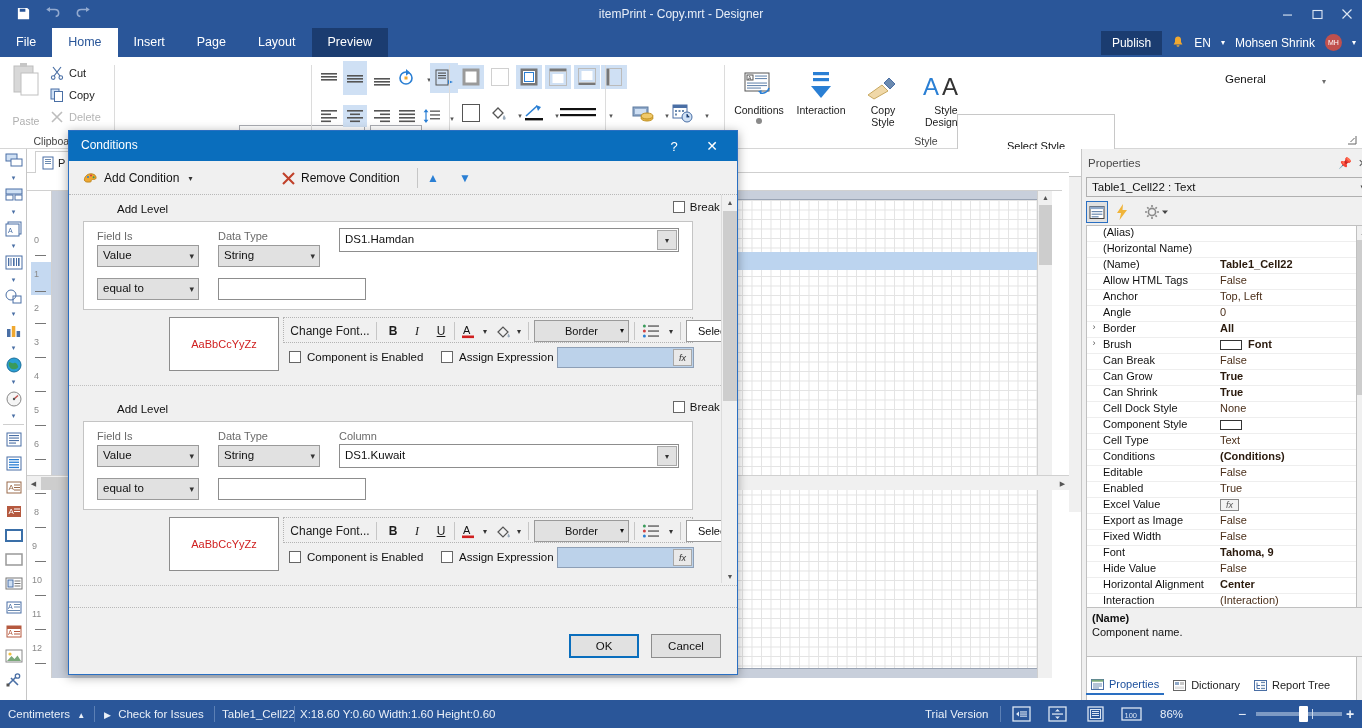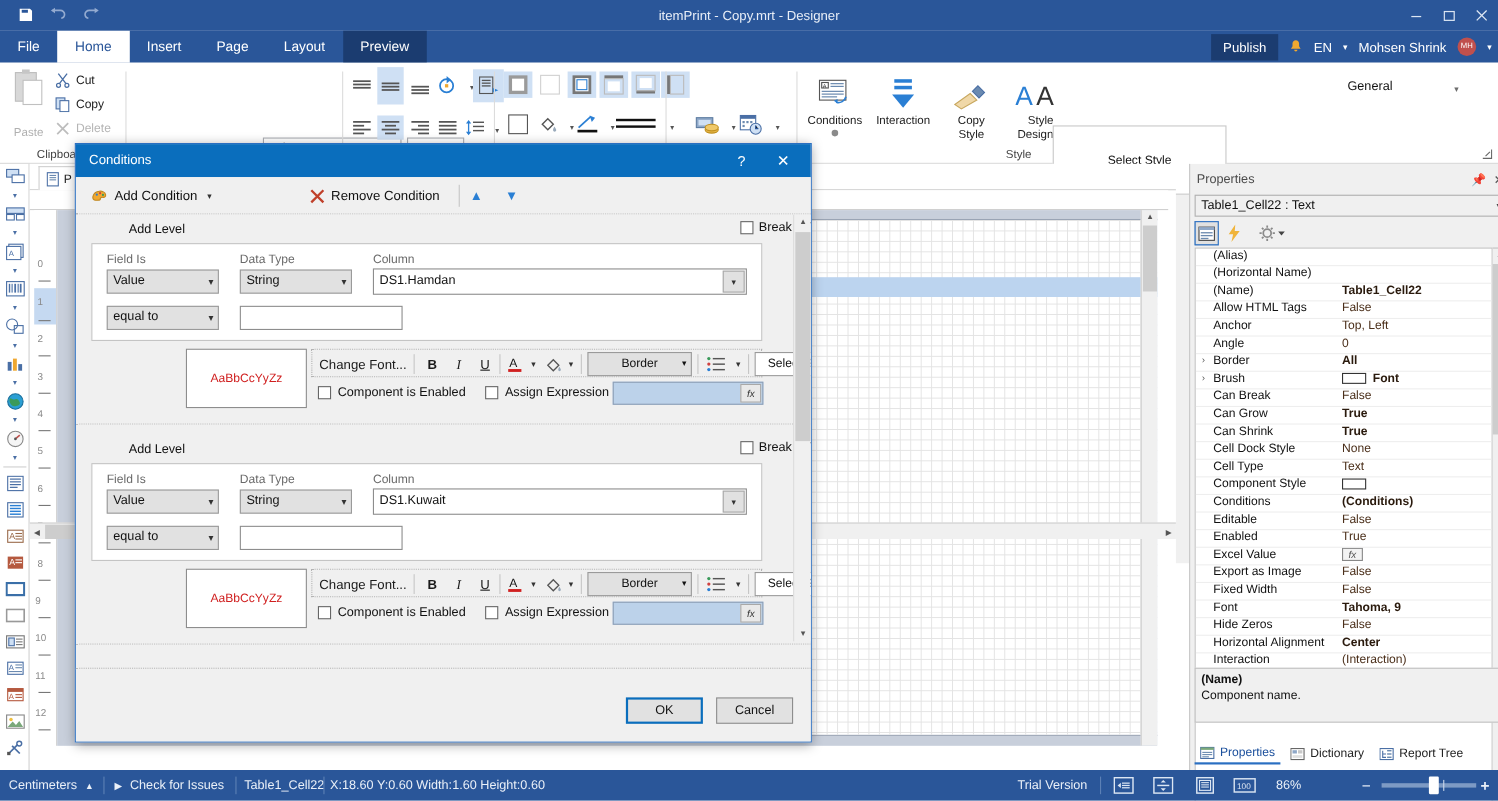--- a/index.html
+++ b/index.html
@@ -1080,30 +1080,30 @@
             <div class="pname">Can Shrink</div>
             <div class="pval bold"><span>True</span></div>
           </div>
           <div class="prow">
             <div class="exp"></div>
             <div class="pname">Cell Dock Style</div>
             <div class="pval"><span>None</span></div>
           </div>
           <div class="prow">
             <div class="exp"></div>
+            <div class="pname">Component Style</div>
+            <div class="pval"><span style="display: inline-block; width: 22px; height: 10px; background: rgb(255, 255, 255); border: 1px solid rgb(51, 51, 51); margin-right: 6px; vertical-align: middle;"></span></div>
+          </div>
+          <div class="prow">
+            <div class="exp"></div>
             <div class="pname">Cell Type</div>
             <div class="pval"><span>Text</span></div>
           </div>
           <div class="prow">
             <div class="exp"></div>
-            <div class="pname">Component Style</div>
-            <div class="pval"><span style="display: inline-block; width: 22px; height: 10px; background: rgb(255, 255, 255); border: 1px solid rgb(51, 51, 51); margin-right: 6px; vertical-align: middle;"></span></div>
-          </div>
-          <div class="prow">
-            <div class="exp"></div>
             <div class="pname">Conditions</div>
             <div class="pval bold"><span>(Conditions)</span></div>
           </div>
           <div class="prow">
             <div class="exp"></div>
             <div class="pname">Editable</div>
             <div class="pval"><span>False</span></div>
           </div>
           <div class="prow">
             <div class="exp"></div>
@@ -1125,21 +1125,21 @@
             <div class="pname">Fixed Width</div>
             <div class="pval"><span>False</span></div>
           </div>
           <div class="prow">
             <div class="exp"></div>
             <div class="pname">Font</div>
             <div class="pval bold"><span>Tahoma, 9</span></div>
           </div>
           <div class="prow">
             <div class="exp"></div>
-            <div class="pname">Hide Zeros</div>
+            <div class="pname">Hide Value</div>
             <div class="pval"><span>False</span></div>
           </div>
           <div class="prow">
             <div class="exp"></div>
             <div class="pname">Horizontal Alignment</div>
             <div class="pval bold"><span>Center</span></div>
           </div>
           <div class="prow">
             <div class="exp"></div>
             <div class="pname">Interaction</div>
@@ -1240,21 +1240,21 @@
             <span class="fb-lbl" style="left:134px; top:8px;">Data Type</span>
             <span class="fb-lbl" style="left:255px; top:8px;">Column</span>
             <div class="sel" style="left:13px; top:23px; width:102px;">
               <span class="sv">Value</span>
               <span class="sc">▾</span>
             </div>
             <div class="sel" style="left:134px; top:23px; width:102px;">
               <span class="sv">String</span>
               <span class="sc">▾</span>
             </div>
-            <div class="colcombo" style="left:255px; top:22px; width:340px;">
+            <div class="colcombo" style="left:255px; top:6px; width:340px;">
               <span class="cv">DS1.Hamdan</span>
               <span class="cbtn">▾</span>
             </div>
             <div class="sel" style="left:13px; top:56px; width:102px;">
               <span class="sv">equal to</span>
               <span class="sc">▾</span>
             </div>
             <div class="txtin" style="left:134px; top:56px; width:148px;" value=""></div>
           </div>
           <div class="stylebox" style="top:118px;">

